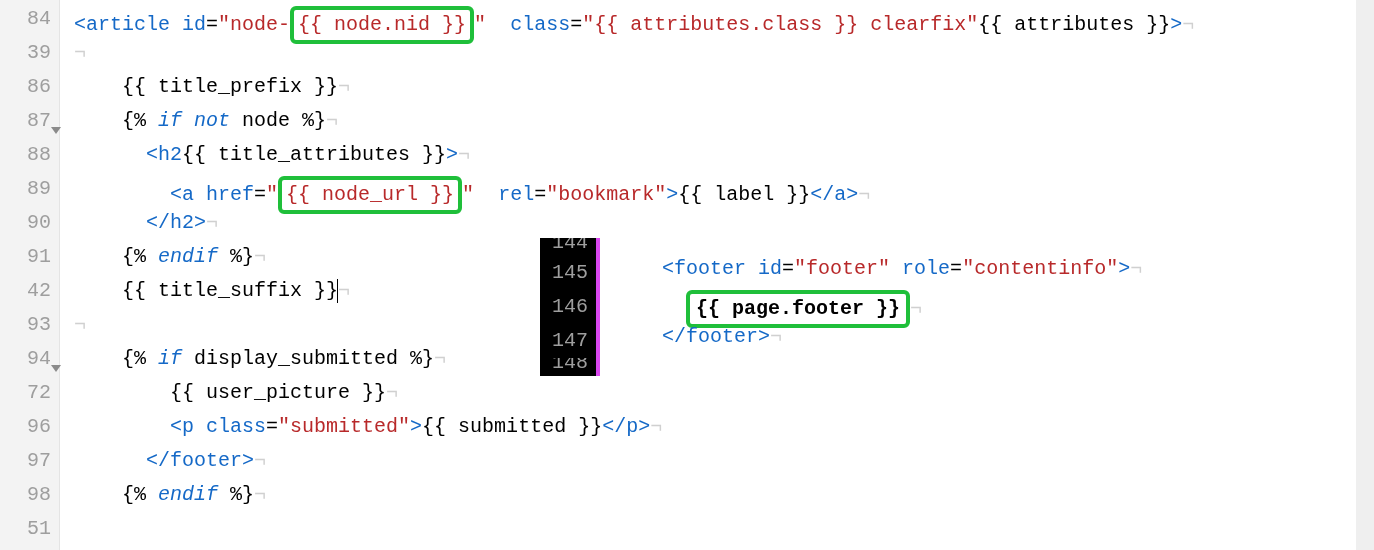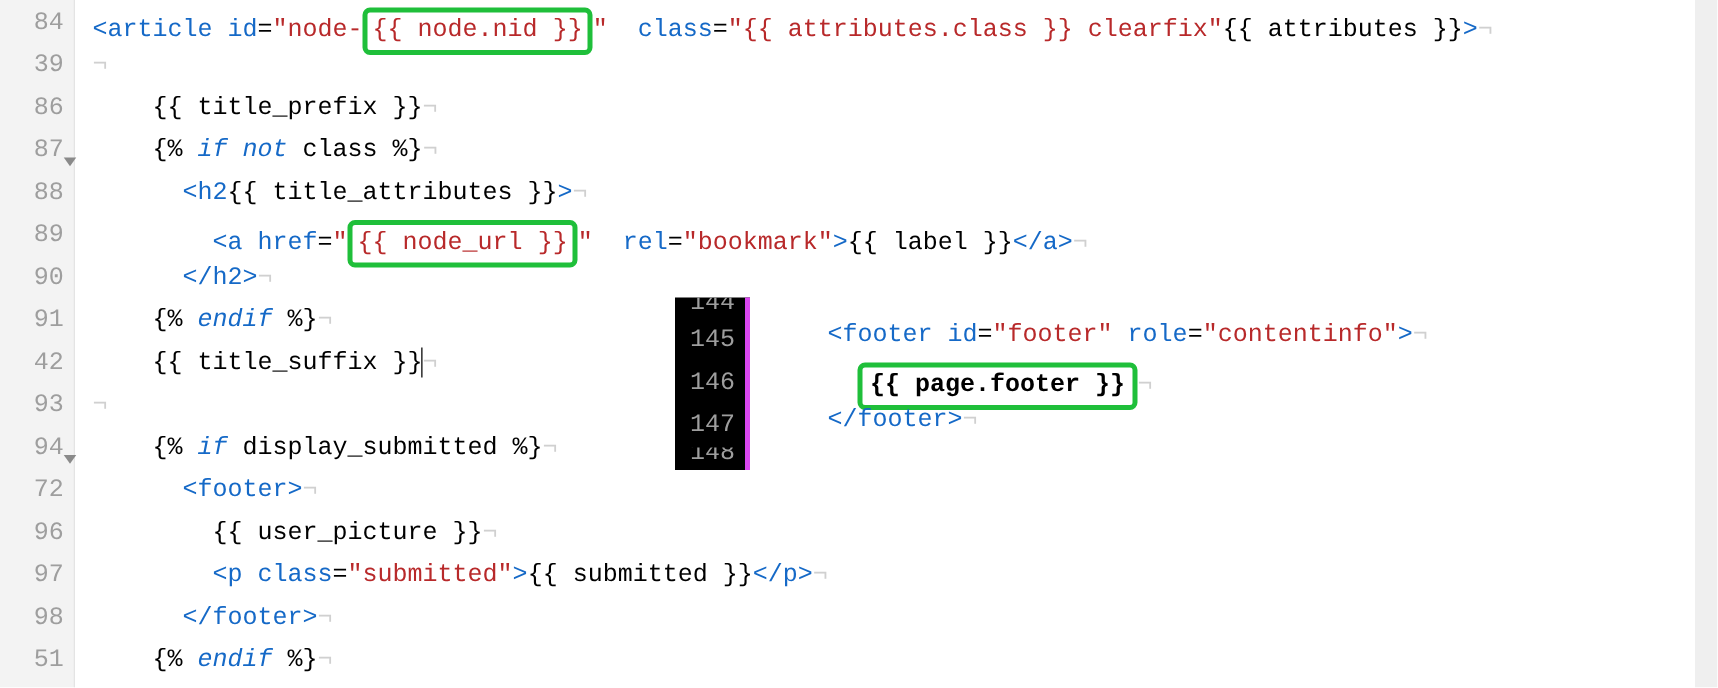--- a/index.html
+++ b/index.html
@@ -62,37 +62,36 @@
   </div>
 
   <div class="code">
 
     <div class="line"><span class="tag">&lt;article </span><span class="attr">id</span><span>=</span><span class="str">"node-</span><span class="hl">{{ node.nid }}</span><span class="str">"</span><span>  </span><span class="attr">class</span><span>=</span><span class="str">"{{ attributes.class }} clearfix"</span><span>{{ attributes }}</span><span class="tag">&gt;</span><span class="eol">¬</span></div>
 
     <div class="line blank"><span class="eol">¬</span></div>
 
     <div class="line"><span>    </span><span>{{ title_prefix }}</span><span class="eol">¬</span></div>
 
-    <div class="line"><span>    </span><span>{% </span><span class="twigkw">if</span><span> </span><span class="twigkw">not</span><span> class %}</span><span class="eol">¬</span></div>
+    <div class="line"><span>    </span><span>{% </span><span class="twigkw">if</span><span> </span><span class="twigkw">not</span><span> node %}</span><span class="eol">¬</span></div>
 
     <div class="line"><span>      </span><span class="tag">&lt;h2</span><span>{{ title_attributes }}</span><span class="tag">&gt;</span><span class="eol">¬</span></div>
 
     <div class="line"><span>        </span><span class="tag">&lt;a </span><span class="attr">href</span><span>=</span><span class="str">"</span><span class="hl">{{ node_url }}</span><span class="str">"</span><span>  </span><span class="attr">rel</span><span>=</span><span class="str">"bookmark"</span><span class="tag">&gt;</span><span>{{ label }}</span><span class="tag">&lt;/a&gt;</span><span class="eol">¬</span></div>
 
     <div class="line"><span>      </span><span class="tag">&lt;/h2&gt;</span><span class="eol">¬</span></div>
 
     <div class="line"><span>    </span><span>{% </span><span class="twigkw">endif</span><span> %}</span><span class="eol">¬</span></div>
 
     <div class="line"><span>    </span><span>{{ title_suffix }}</span><span class="caret"></span><span class="eol">¬</span></div>
 
     <div class="line blank"><span class="eol">¬</span></div>
 
     <div class="line"><span>    </span><span>{% </span><span class="twigkw">if</span><span> display_submitted %}</span><span class="eol">¬</span></div>
 
-    <div class="line"><span>      </span><span class="tag">&lt;footer&gt;</span><span class="eol">¬</span></div>
 
     <div class="line"><span>        </span><span>{{ user_picture }}</span><span class="eol">¬</span></div>
 
     <div class="line"><span>        </span><span class="tag">&lt;p </span><span class="attr">class</span><span>=</span><span class="str">"submitted"</span><span class="tag">&gt;</span><span>{{ submitted }}</span><span class="tag">&lt;/p&gt;</span><span class="eol">¬</span></div>
 
     <div class="line"><span>      </span><span class="tag">&lt;/footer&gt;</span><span class="eol">¬</span></div>
 
     <div class="line"><span>    </span><span>{% </span><span class="twigkw">endif</span><span> %}</span><span class="eol">¬</span></div>
   </div>
 

